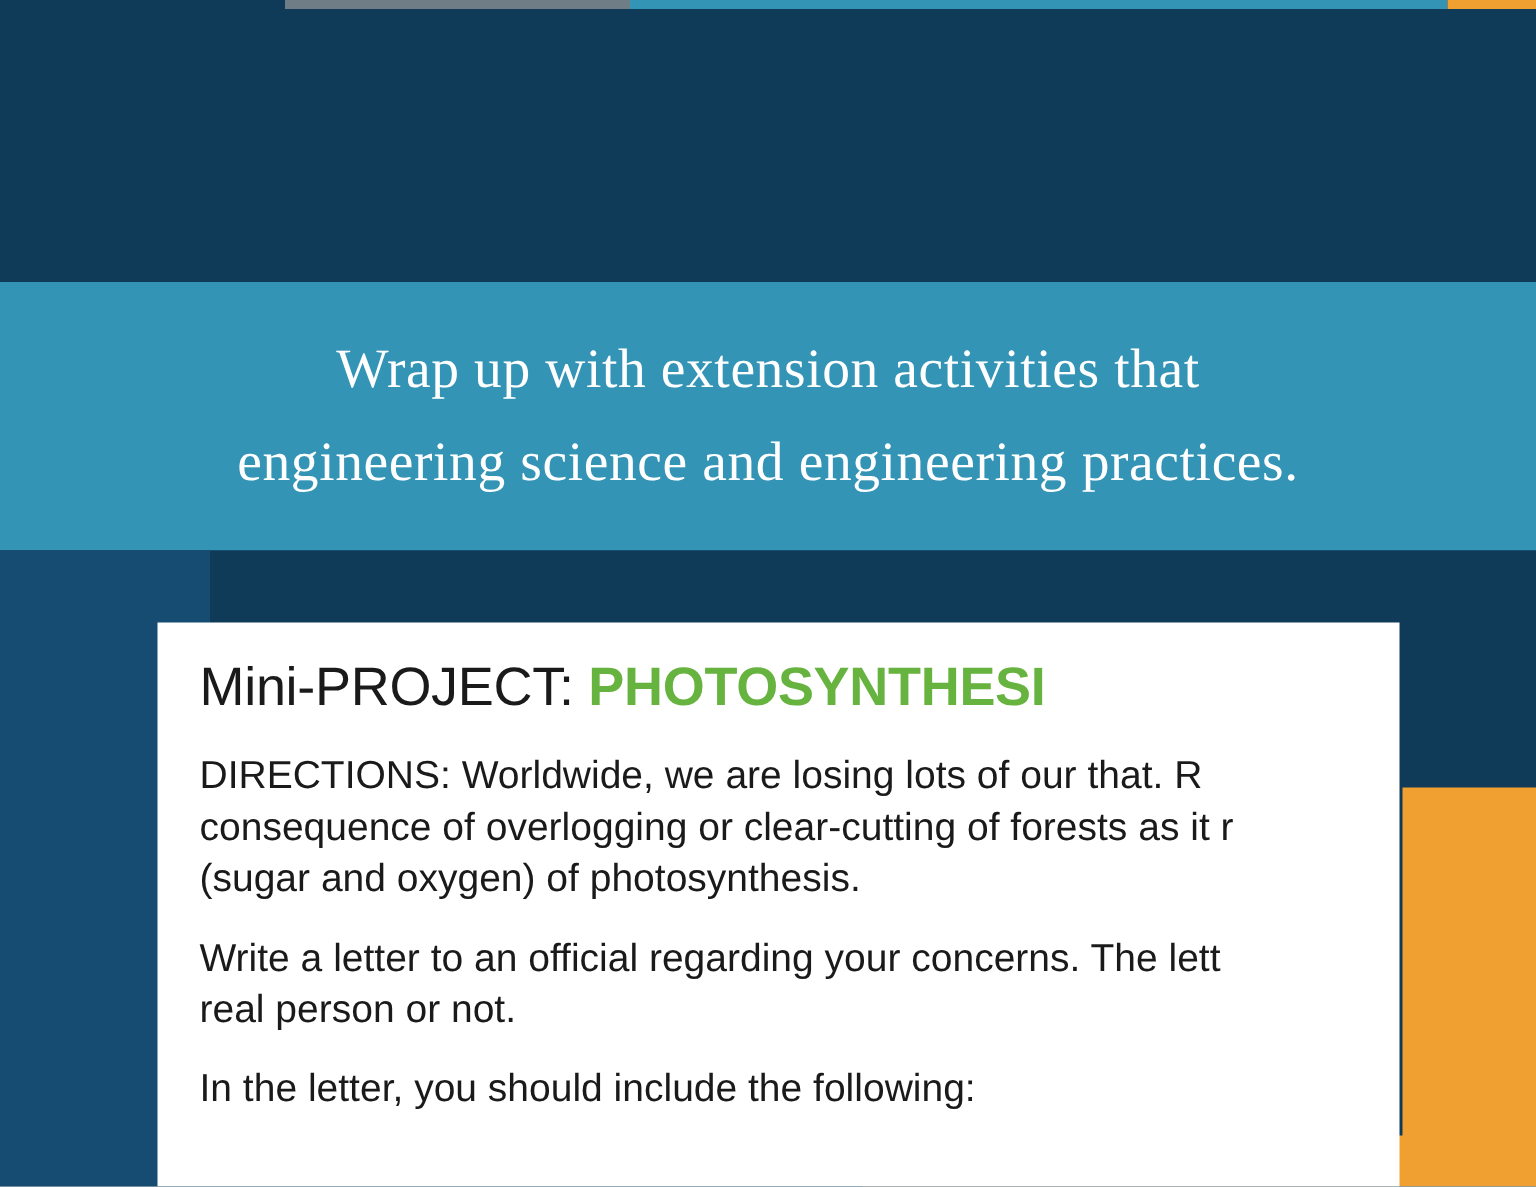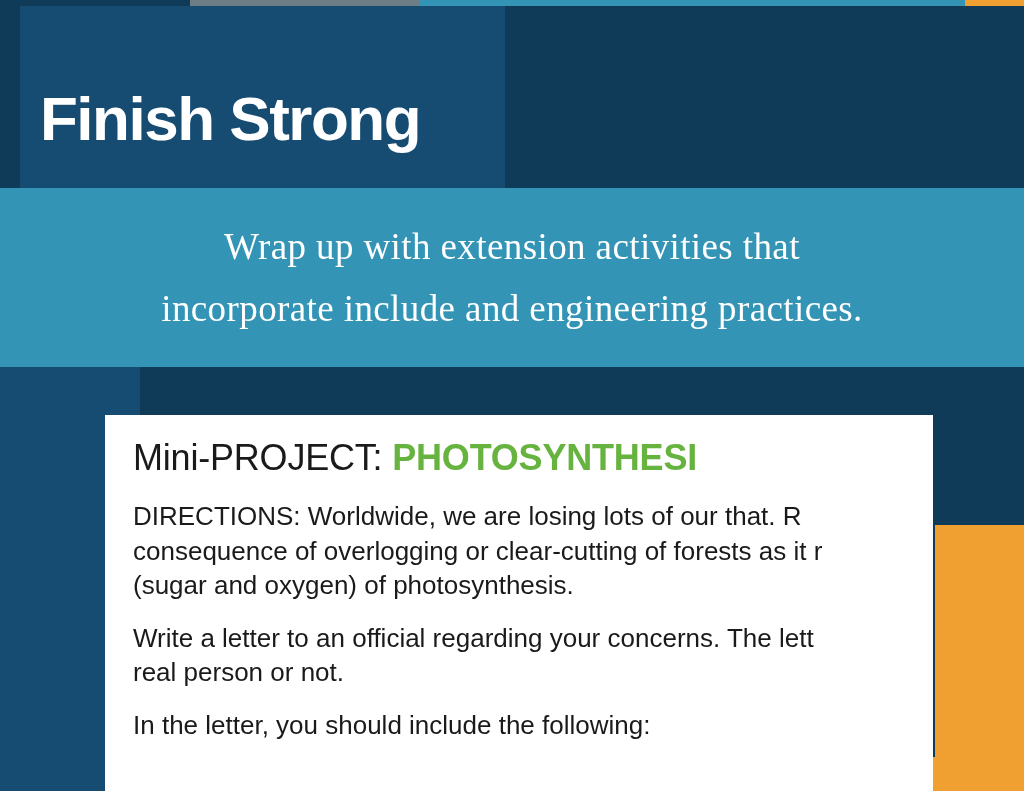--- a/index.html
+++ b/index.html
@@ -188,27 +188,24 @@
 <body>
 
 <div id="slide">
 
   <div class="top-strip strip-gray"></div>
   <div class="top-strip strip-teal"></div>
   <div class="top-strip strip-orange"></div>
 
   <div class="left-column"></div>
 
-  <div class="title-block">
-    <div class="title-text">Finish Strong</div>
-  </div>
 
   <div class="subtitle-band">
     <div class="subtitle-line">Wrap up with extension activities that</div>
-    <div class="subtitle-line">incorporate include and engineering practices.</div>
+    <div class="subtitle-line">engineering science and engineering practices.</div>
   </div>
 
   <div class="lower-field"></div>
   <div class="left-column-lower"></div>
 
   <div class="orange-right"></div>
   <div class="navy-bottom"></div>
   <div class="orange-bottom"></div>
 
   <div class="doc-card">

